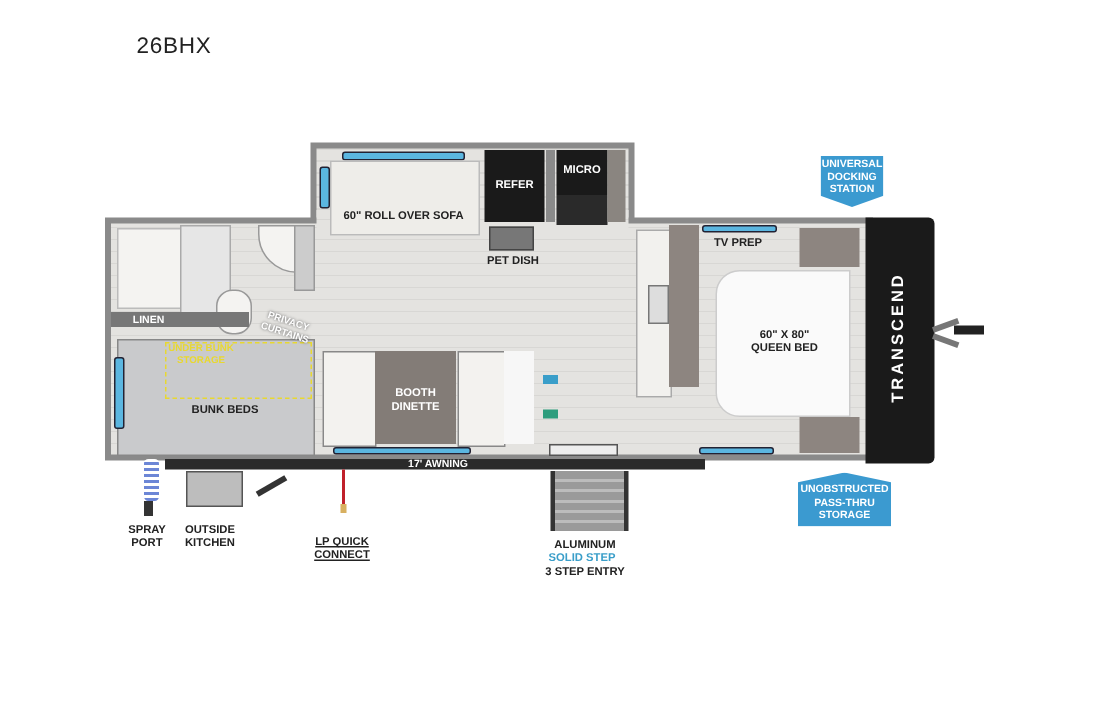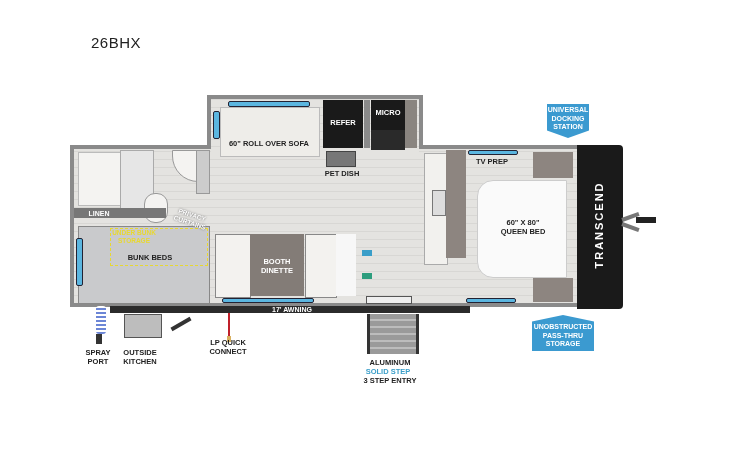--- a/index.html
+++ b/index.html
@@ -1,18 +1,18 @@
 <!DOCTYPE html>
 <html><head>
 <meta charset="utf-8">
 <style>
   html, body { margin:0; padding:0; background:#ffffff; }
   body { width:731px; height:469px; position:relative; overflow:hidden; font-family:"Liberation Sans", sans-serif; }
   .abs { position:absolute; }
-  .model-title { left:91px; top:34px; font-size:15px; color:#222; letter-spacing:0.5px; }
+  .model-title { left:91px; top:22px; font-size:15px; color:#222; letter-spacing:0.5px; }
   .lbl { font-family:"Liberation Sans", sans-serif; font-weight:bold; font-size:7.5px; color:#222; text-align:center; line-height:9px; text-transform:uppercase; }
   .lbl-w { color:#fff; }
   .lbl-y { color:#e8d830; }
   .lbl-b { color:#3a9ec9; }
   .wall { background:#8a8a8a; }
   .floor { background:repeating-linear-gradient(0deg,#e4e3e0 0px,#e4e3e0 7px,#d8d7d4 7px,#d8d7d4 8px); }
   .window { background:#5bb6e0; border:1.5px solid #223; border-radius:2px; }
   .callout { background:#3b9ad0; color:#fff; font-weight:bold; font-size:7px; line-height:8.5px; text-align:center; text-transform:uppercase; display:flex; align-items:center; justify-content:center; }
   .cab { background:#8d8580; }
   .white { background:#f4f3f1; }
@@ -37,21 +37,21 @@
   <div class="abs white" style="left:172px;top:150px;width:26px;height:30px;border-radius:0 0 0 26px;border:1px solid #999;"></div>
   <div class="abs white" style="left:144px;top:193px;width:22px;height:28px;border-radius:11px;border:1px solid #999;"></div>
   <div class="abs" style="left:196px;top:150px;width:12px;height:42px;background:#ccc;border:1px solid #999;"></div>
   <div class="abs" style="left:74px;top:208px;width:92px;height:10px;background:#777;"></div>
   <div class="abs lbl lbl-w" style="left:84px;top:209px;width:30px;font-size:7px;">LINEN</div>
 
   <div class="abs" style="left:78px;top:226px;width:130px;height:76px;background:#c9cacc;border:1px solid #888;"></div>
   <div class="abs window" style="left:76px;top:238px;width:5px;height:46px;"></div>
   <div class="abs" style="left:110px;top:228px;width:96px;height:36px;border:1.5px dashed #e8d830;"></div>
   <div class="abs lbl lbl-y" style="left:108px;top:229px;width:52px;font-size:6.5px;line-height:7.5px;">UNDER BUNK STORAGE</div>
-  <div class="abs lbl" style="left:120px;top:253px;width:60px;">BUNK BEDS</div>
+  <div class="abs lbl" style="left:120px;top:268px;width:60px;">BUNK BEDS</div>
   <div class="abs lbl lbl-w" style="left:172px;top:211px;width:38px;font-size:6.5px;line-height:7.5px;transform:rotate(18deg);color:#fff;text-shadow:0 0 2px #555;">PRIVACY CURTAINS</div>
 
   <div class="abs window" style="left:228px;top:101px;width:80px;height:4px;"></div>
   <div class="abs window" style="left:213px;top:111px;width:5px;height:26px;"></div>
   <div class="abs" style="left:220px;top:107px;width:98px;height:48px;background:#eeede9;border:1px solid #bbb;"></div>
   <div class="abs lbl" style="left:224px;top:139px;width:90px;">60" ROLL OVER SOFA</div>
 
   <div class="abs dark" style="left:323px;top:100px;width:40px;height:48px;"></div>
   <div class="abs lbl lbl-w" style="left:323px;top:118px;width:40px;">REFER</div>
   <div class="abs" style="left:364px;top:100px;width:6px;height:48px;background:#8a8a8a;"></div>
@@ -96,21 +96,21 @@
 
   <div class="abs" style="left:96px;top:306px;width:10px;height:28px;background:repeating-linear-gradient(0deg,#6c86d6 0,#6c86d6 2px,#fff 2px,#fff 4px);border-radius:3px;"></div>
   <div class="abs" style="left:96px;top:334px;width:6px;height:10px;background:#333;"></div>
   <div class="abs" style="left:124px;top:314px;width:36px;height:22px;background:#bdbdbd;border:1px solid #555;"></div>
   <div class="abs" style="left:170px;top:322px;width:22px;height:4px;background:#333;transform:rotate(-30deg);"></div>
   <div class="abs" style="left:228px;top:313px;width:2px;height:24px;background:#c0202a;"></div>
   <div class="abs" style="left:227px;top:336px;width:4px;height:6px;background:#d8b060;"></div>
 
   <div class="abs lbl" style="left:82px;top:348px;width:32px;">SPRAY PORT</div>
   <div class="abs lbl" style="left:120px;top:348px;width:40px;">OUTSIDE KITCHEN</div>
-  <div class="abs lbl" style="left:206px;top:338px;width:44px;">LP QUICK CONNECT</div>
+  <div class="abs lbl" style="left:206px;top:356px;width:44px;text-decoration:underline;">LP QUICK CONNECT</div>
   <div class="abs lbl" style="left:352px;top:358px;width:76px;">ALUMINUM</div>
   <div class="abs lbl lbl-b" style="left:350px;top:367px;width:76px;">SOLID STEP</div>
   <div class="abs lbl" style="left:352px;top:376px;width:76px;">3 STEP ENTRY</div>
 
   <div class="abs callout" style="left:547px;top:104px;width:42px;height:34px;clip-path:polygon(0 0,100% 0,100% 78%,50% 100%,0 78%);">
     <span style="padding-bottom:4px;">UNIVERSAL DOCKING STATION</span>
   </div>
   <div class="abs callout" style="left:532px;top:315px;width:62px;height:36px;clip-path:polygon(50% 0,100% 18%,100% 100%,0 100%,0 18%);">
     <span style="padding-top:6px;">UNOBSTRUCTED PASS-THRU STORAGE</span>
   </div>

